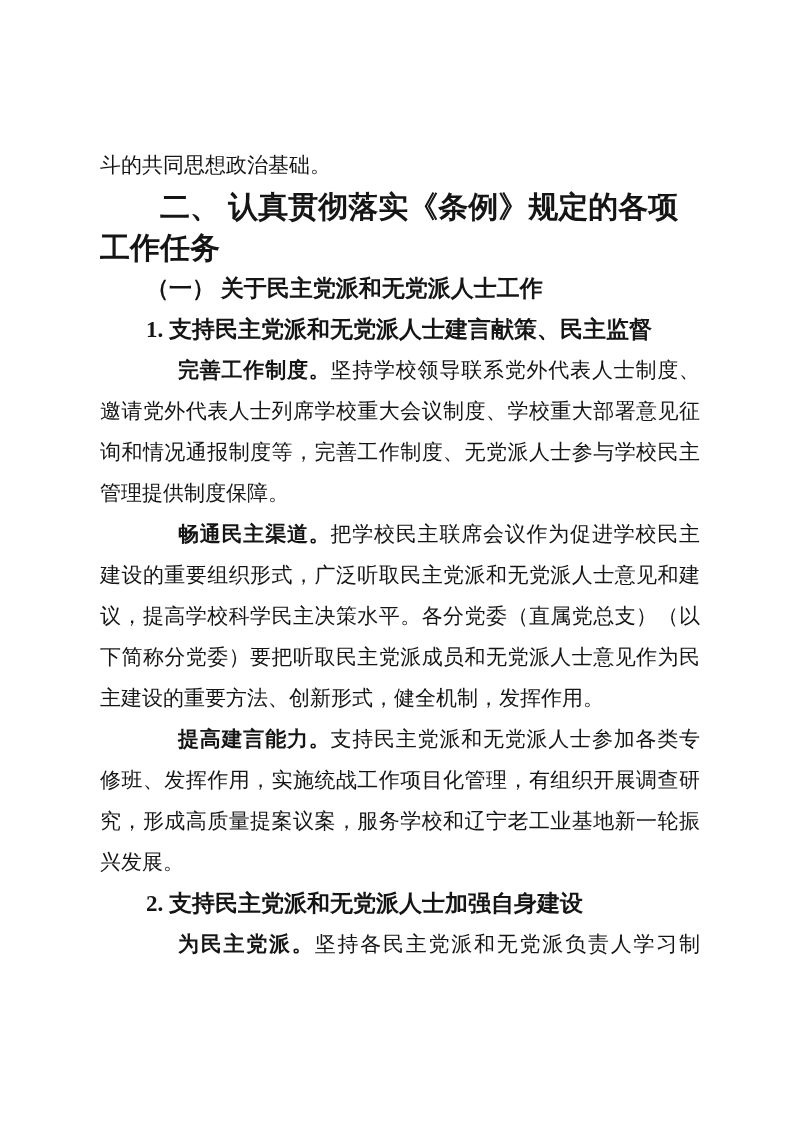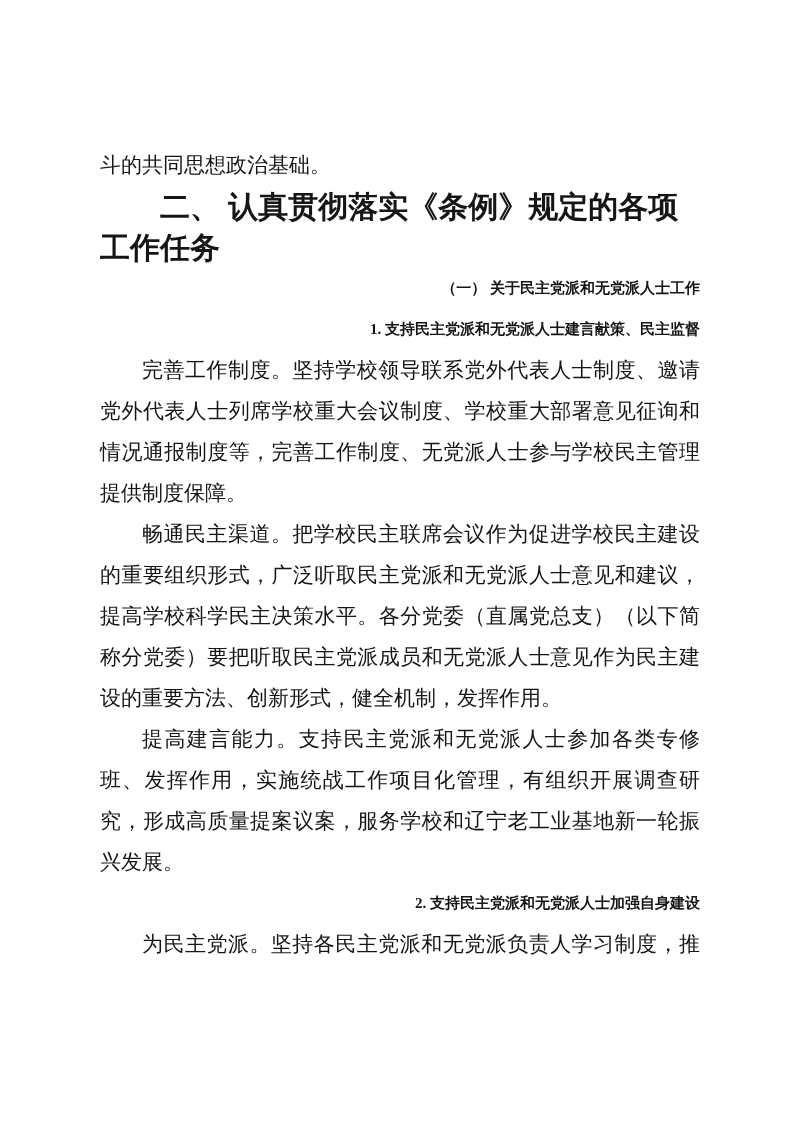--- a/index.html
+++ b/index.html
@@ -38,29 +38,30 @@
     font-weight: bold;
     font-family: "Liberation Sans", "DejaVu Sans", sans-serif;
     font-size: 30px;
     line-height: 41px;
     text-align: left;
   }
   p.block-heading-2,
   p.block-heading-3 {
     text-indent: 2em;
     font-weight: bold;
-    font-size: 15px;
+    font-size: 23px;
     line-height: 41px;
-    text-align: right;
+    text-align: left;
   }
   p.block-paragraph {
     text-indent: 2em;
   }
   .lead {
-    font-weight: normal;
+    font-weight: bold;
+    margin-left: 36px;
   }
   .page-number {
     position: absolute;
     left: 121px;
     top: 1020px;
     font-size: 22px;
     line-height: 30px;
     color: #2e2e2e;
     font-family: "Liberation Serif", "DejaVu Serif", serif;
   }

